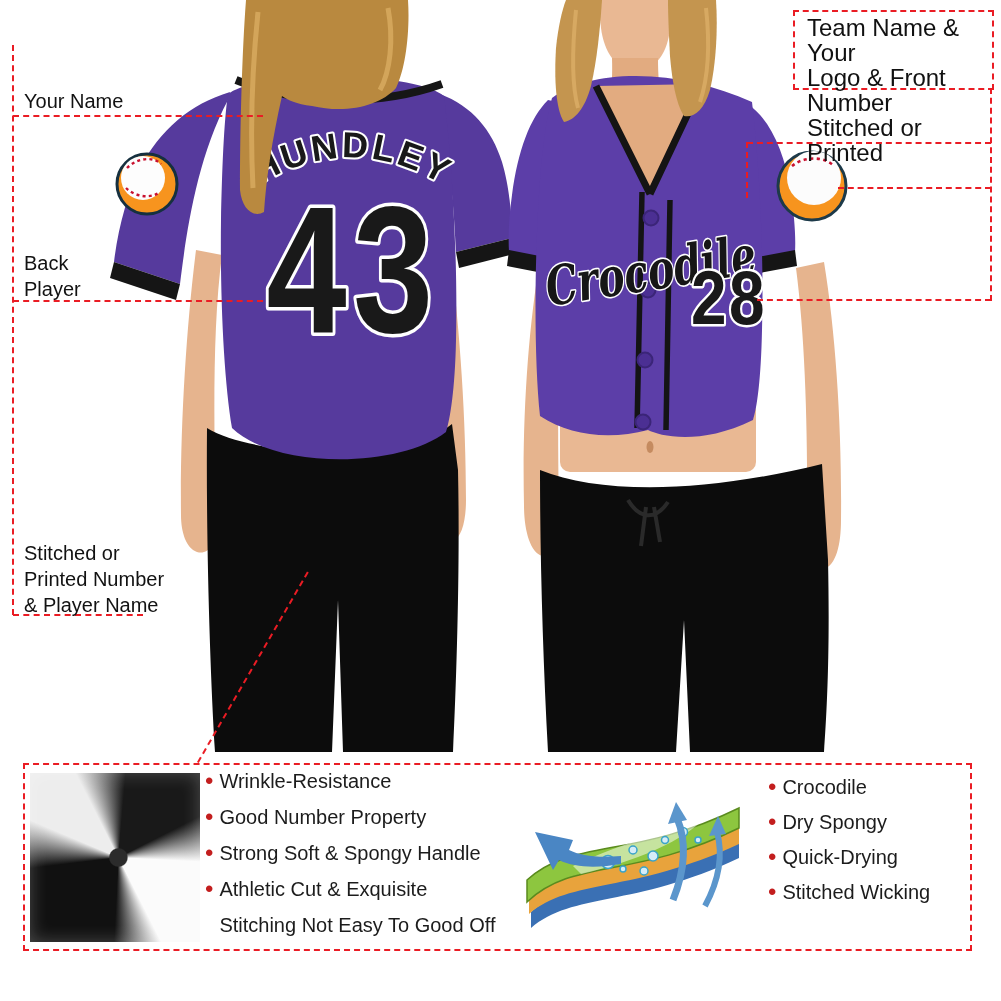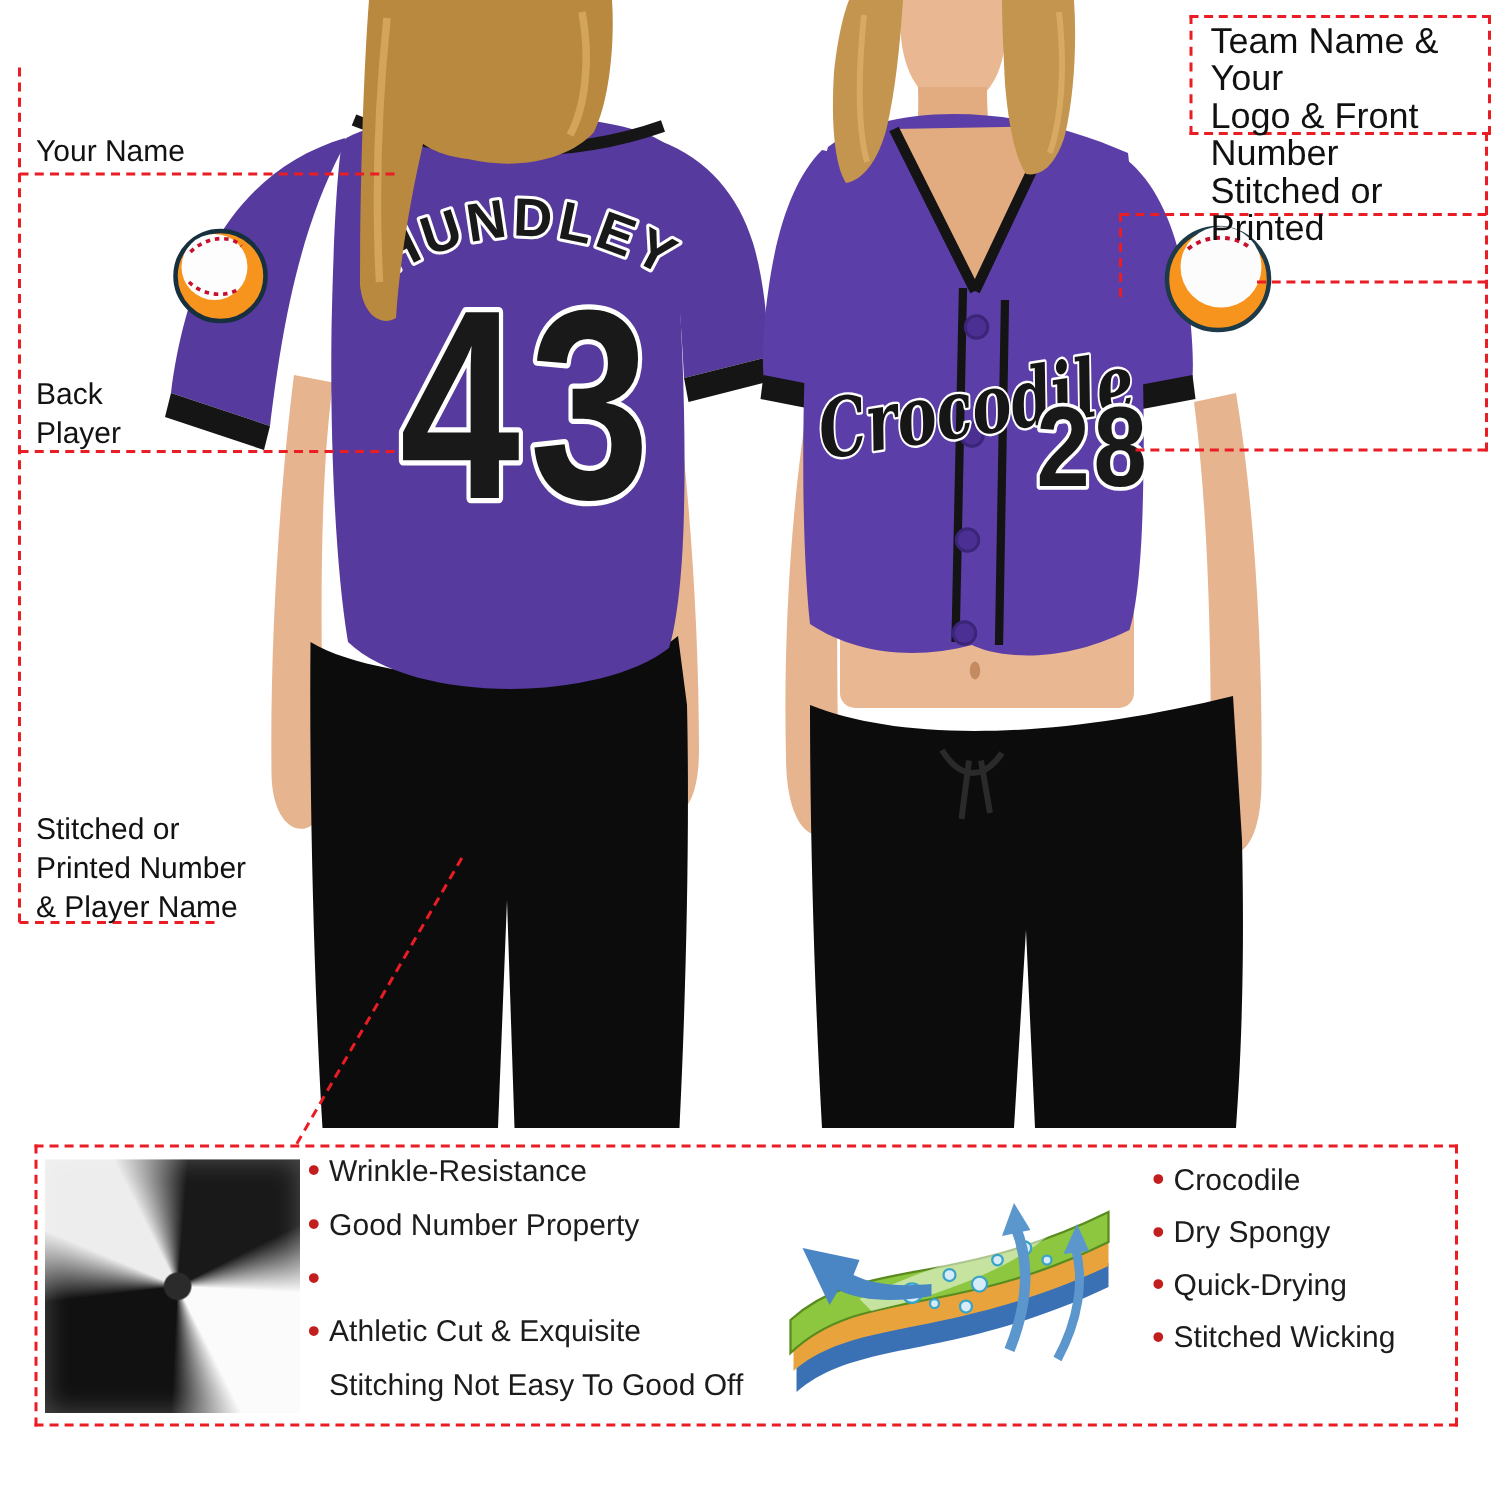--- a/index.html
+++ b/index.html
@@ -153,20 +153,21 @@
     <div class="feat-item">
       <span class="bullet">•</span>
       <span class="feat-text">Wrinkle-Resistance</span>
     </div>
     <div class="feat-item">
       <span class="bullet">•</span>
       <span class="feat-text">Good Number Property</span>
     </div>
     <div class="feat-item">
       <span class="bullet">•</span>
+      <span class="feat-text">Strong Soft &amp; Spongy Handle</span>
     </div>
     <div class="feat-item">
       <span class="bullet">•</span>
       <span class="feat-text">Athletic Cut &amp; Exquisite</span>
     </div>
     <div class="feat-item">
       <span class="bullet none">•</span>
       <span class="feat-text">Stitching Not Easy To Good Off</span>
     </div>
   </div>

